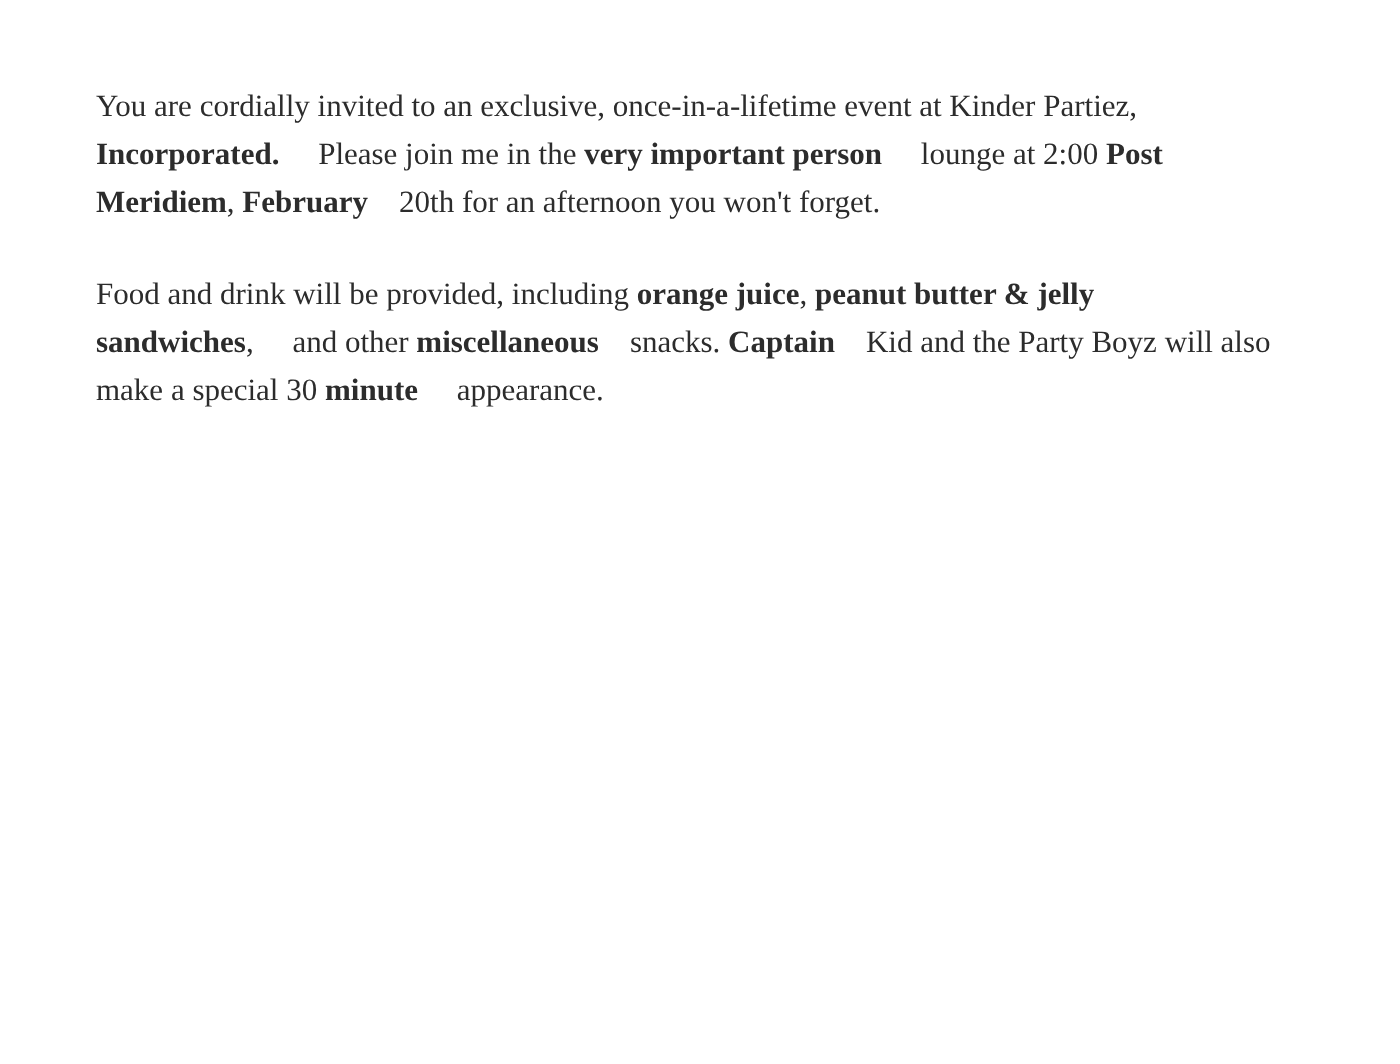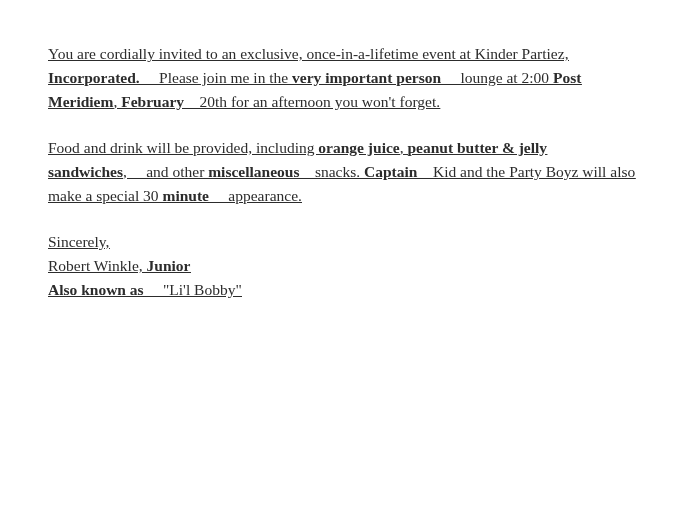--- a/index.html
+++ b/index.html
@@ -1,19 +1,18 @@
 <!DOCTYPE html>
 <html><head>
   <meta charset="utf-8">
   <style>
     * {
       margin: 0;
       padding: 0;
       box-sizing: border-box;
-      text-decoration: underline;
     }
 
     body {
       width: 700px;
       height: 532px;
       background: #ffffff;
       font-family: Georgia, 'Times New Roman', serif;
       font-size: 15.5px;
       color: #2c2c2c;
       display: flex;
@@ -46,19 +45,14 @@
 
   <div class="paragraph">
     <span>You are cordially invited to an exclusive, once-in-a-lifetime event at Kinder Partiez, </span><span class="bold">Incorporated.</span><span>&nbsp;&nbsp;&nbsp;&nbsp;&nbsp;Please join me in the </span><span class="bold">very important person</span><span>&nbsp;&nbsp;&nbsp;&nbsp;&nbsp;lounge at 2:00 </span><span class="bold">Post Meridiem</span><span>, </span><span class="bold">February</span><span>&nbsp;&nbsp;&nbsp;&nbsp;20th for an afternoon you won't forget.</span>
   </div>
 
   <div class="paragraph">
     <span>Food and drink will be provided, including </span><span class="bold">orange juice</span><span>, </span><span class="bold">peanut butter &amp; jelly sandwiches</span><span>,&nbsp;&nbsp;&nbsp;&nbsp;&nbsp;and other </span><span class="bold">miscellaneous</span><span>&nbsp;&nbsp;&nbsp;&nbsp;snacks. </span><span class="bold">Captain</span><span>&nbsp;&nbsp;&nbsp;&nbsp;Kid and the Party Boyz will also make a special 30 </span><span class="bold">minute</span><span>&nbsp;&nbsp;&nbsp;&nbsp;&nbsp;appearance.</span>
   </div>
 
 
-  <div class="paragraph">
-    <div>Sincerely,</div>
-    <div>Robert Winkle, <span class="bold">Junior</span></div>
-    <div><span class="bold">Also known as</span>&nbsp;&nbsp;&nbsp;&nbsp;&nbsp;"Li'l Bobby"</div>
-  </div>
 
 </div>
 
 </body></html>

